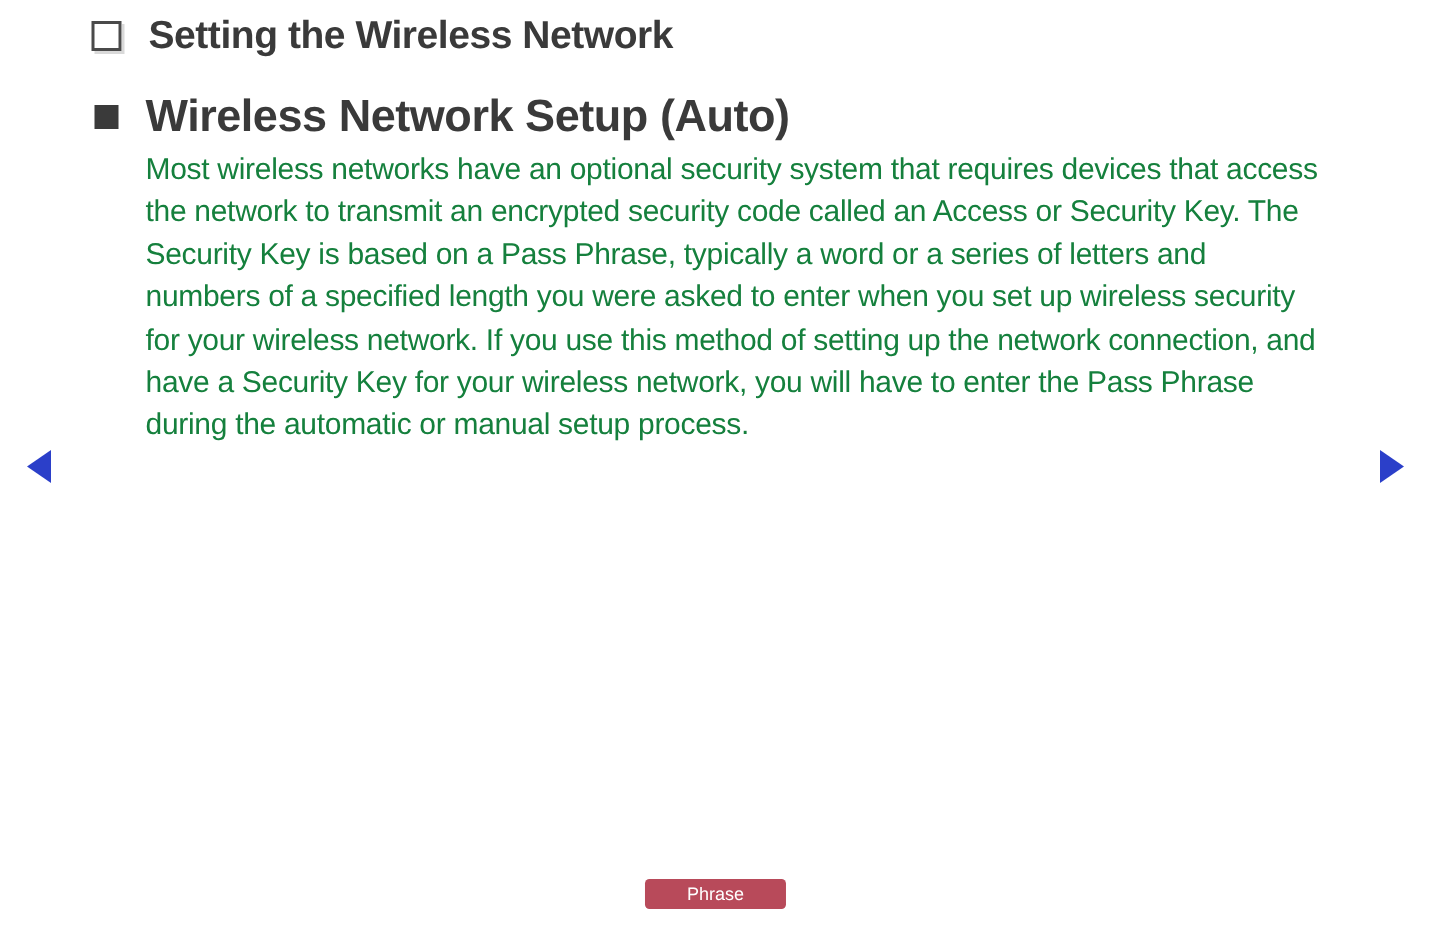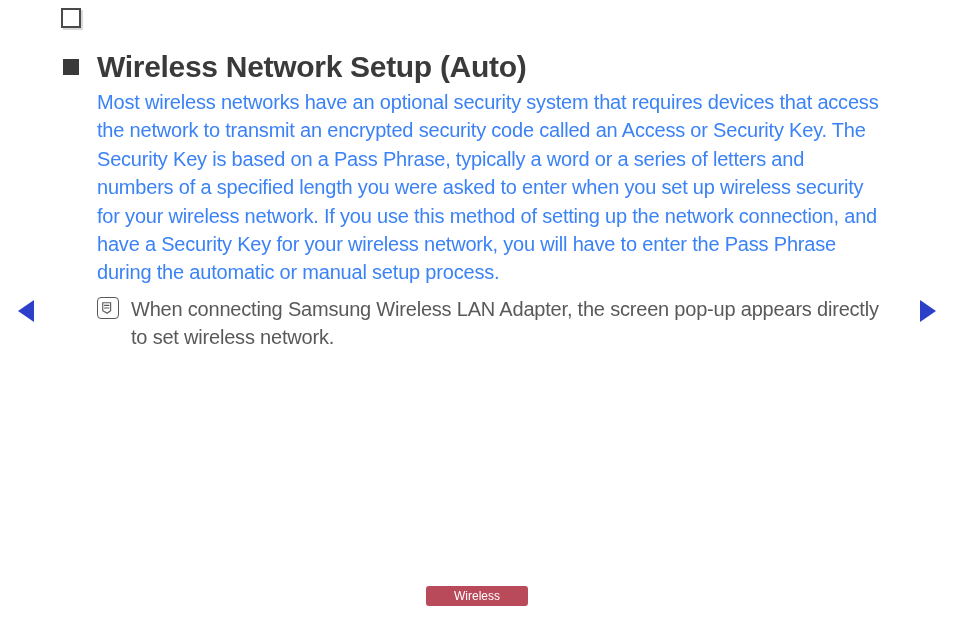--- a/index.html
+++ b/index.html
@@ -56,21 +56,21 @@
       flex-shrink: 0;
     }
     .section-title {
       font-size: 30px;
       font-weight: bold;
       color: #3a3a3a;
       letter-spacing: -0.3px;
     }
     .body-text {
       font-size: 20px;
-      color: #3b82f6;
+      color: #15803d;
       line-height: 1.42;
       letter-spacing: -0.2px;
       margin-bottom: 8px;
     }
     .note-row {
       display: flex;
       align-items: flex-start;
       margin-top: 6px;
     }
     .note-icon {
@@ -125,35 +125,28 @@
       padding: 3px 28px;
       border-radius: 3px;
     }
   </style>
 </head>
 <body>
 
 <div class="page-content">
   <div class="title-row">
     <div class="title-icon"></div>
+    <h1 class="page-title">Setting the Wireless Network</h1>
   </div>
 
   <div class="section">
     <div class="section-header-row">
       <div class="square-bullet"></div>
       <h2 class="section-title">Wireless Network Setup (Auto)</h2>
     </div>
     <p class="body-text">Most wireless networks have an optional security system that requires devices that access the network to transmit an encrypted security code called an Access or Security Key. The Security Key is based on a Pass Phrase, typically a word or a series of letters and numbers of a specified length you were asked to enter when you set up wireless security for your wireless network. If you use this method of setting up the network connection, and have a Security Key for your wireless network, you will have to enter the Pass Phrase during the automatic or manual setup process.</p>
-    <div class="note-row">
-      <div class="note-icon">
-        <svg viewBox="0 0 16 16">
-          <path d="M2 2 L11 2 L11 11 L7 14 L2 11 Z M4 5 L9 5 M4 8 L9 8" stroke="#595959" stroke-width="1.3" fill="none" stroke-linecap="round"></path>
-        </svg>
-      </div>
-      <p class="note-text">When connecting Samsung Wireless LAN Adapter, the screen pop-up appears directly to set wireless network.</p>
-    </div>
   </div>
 </div>
 
 <div class="nav-arrow nav-prev"></div>
 <div class="nav-arrow nav-next"></div>
 
-<div class="language-badge">Wireless</div>
+<div class="language-badge">Phrase</div>
 
 </body></html>

